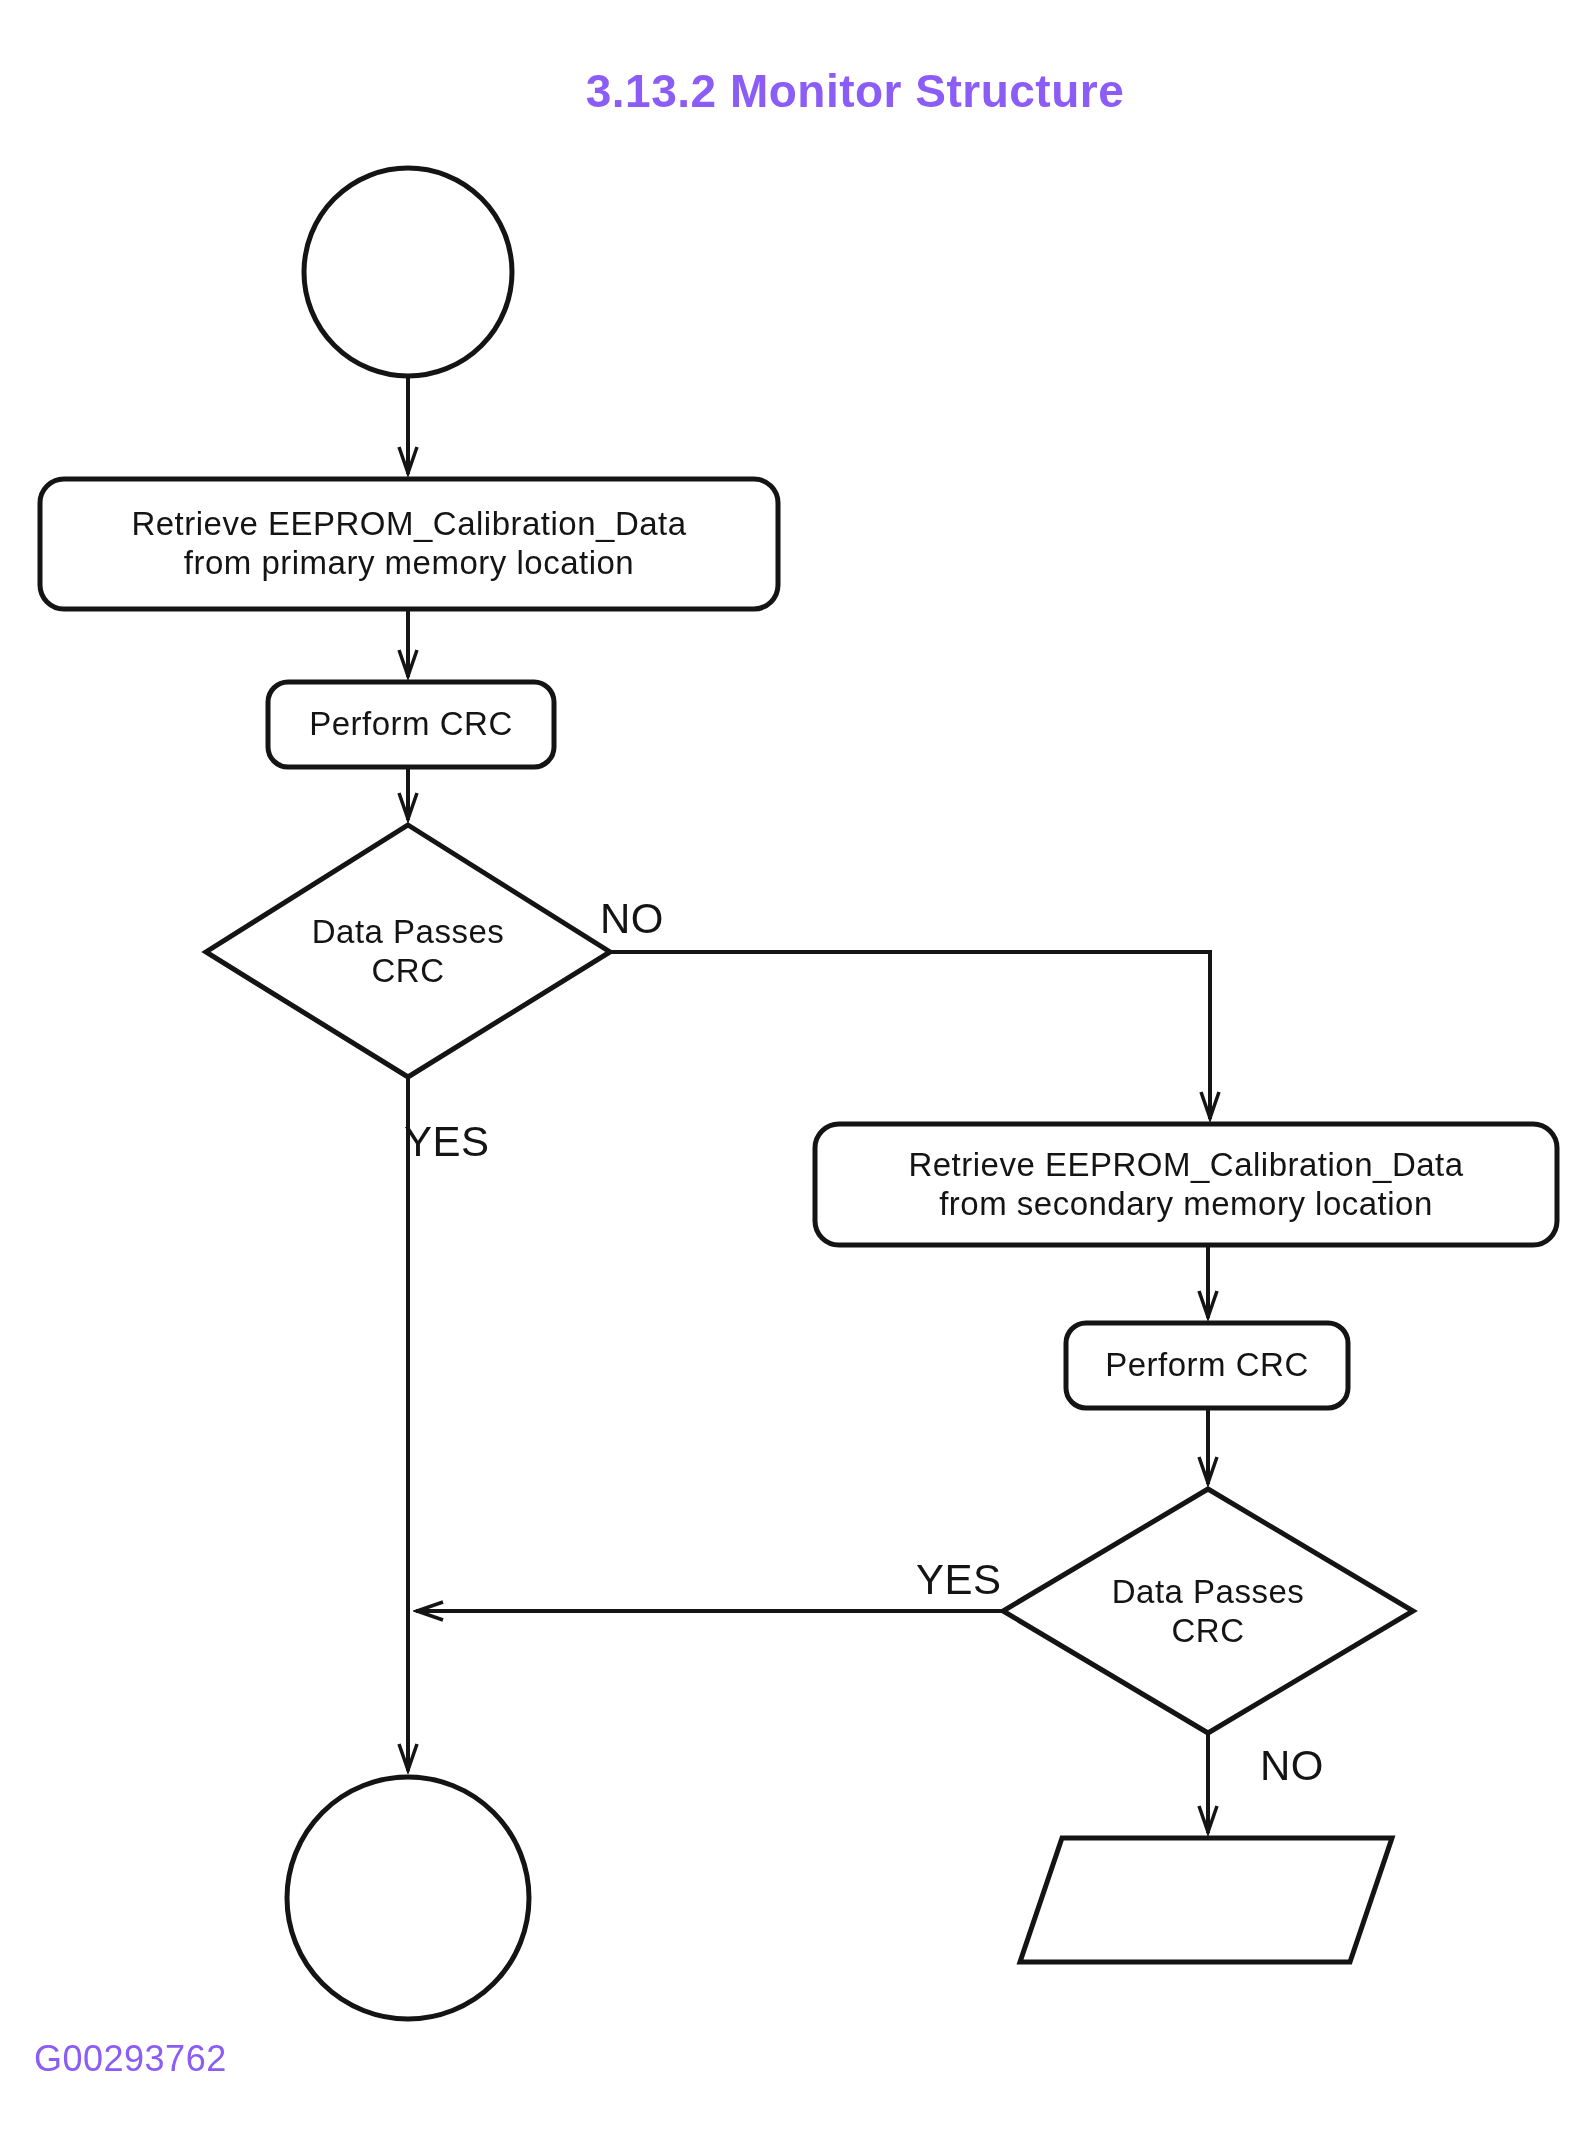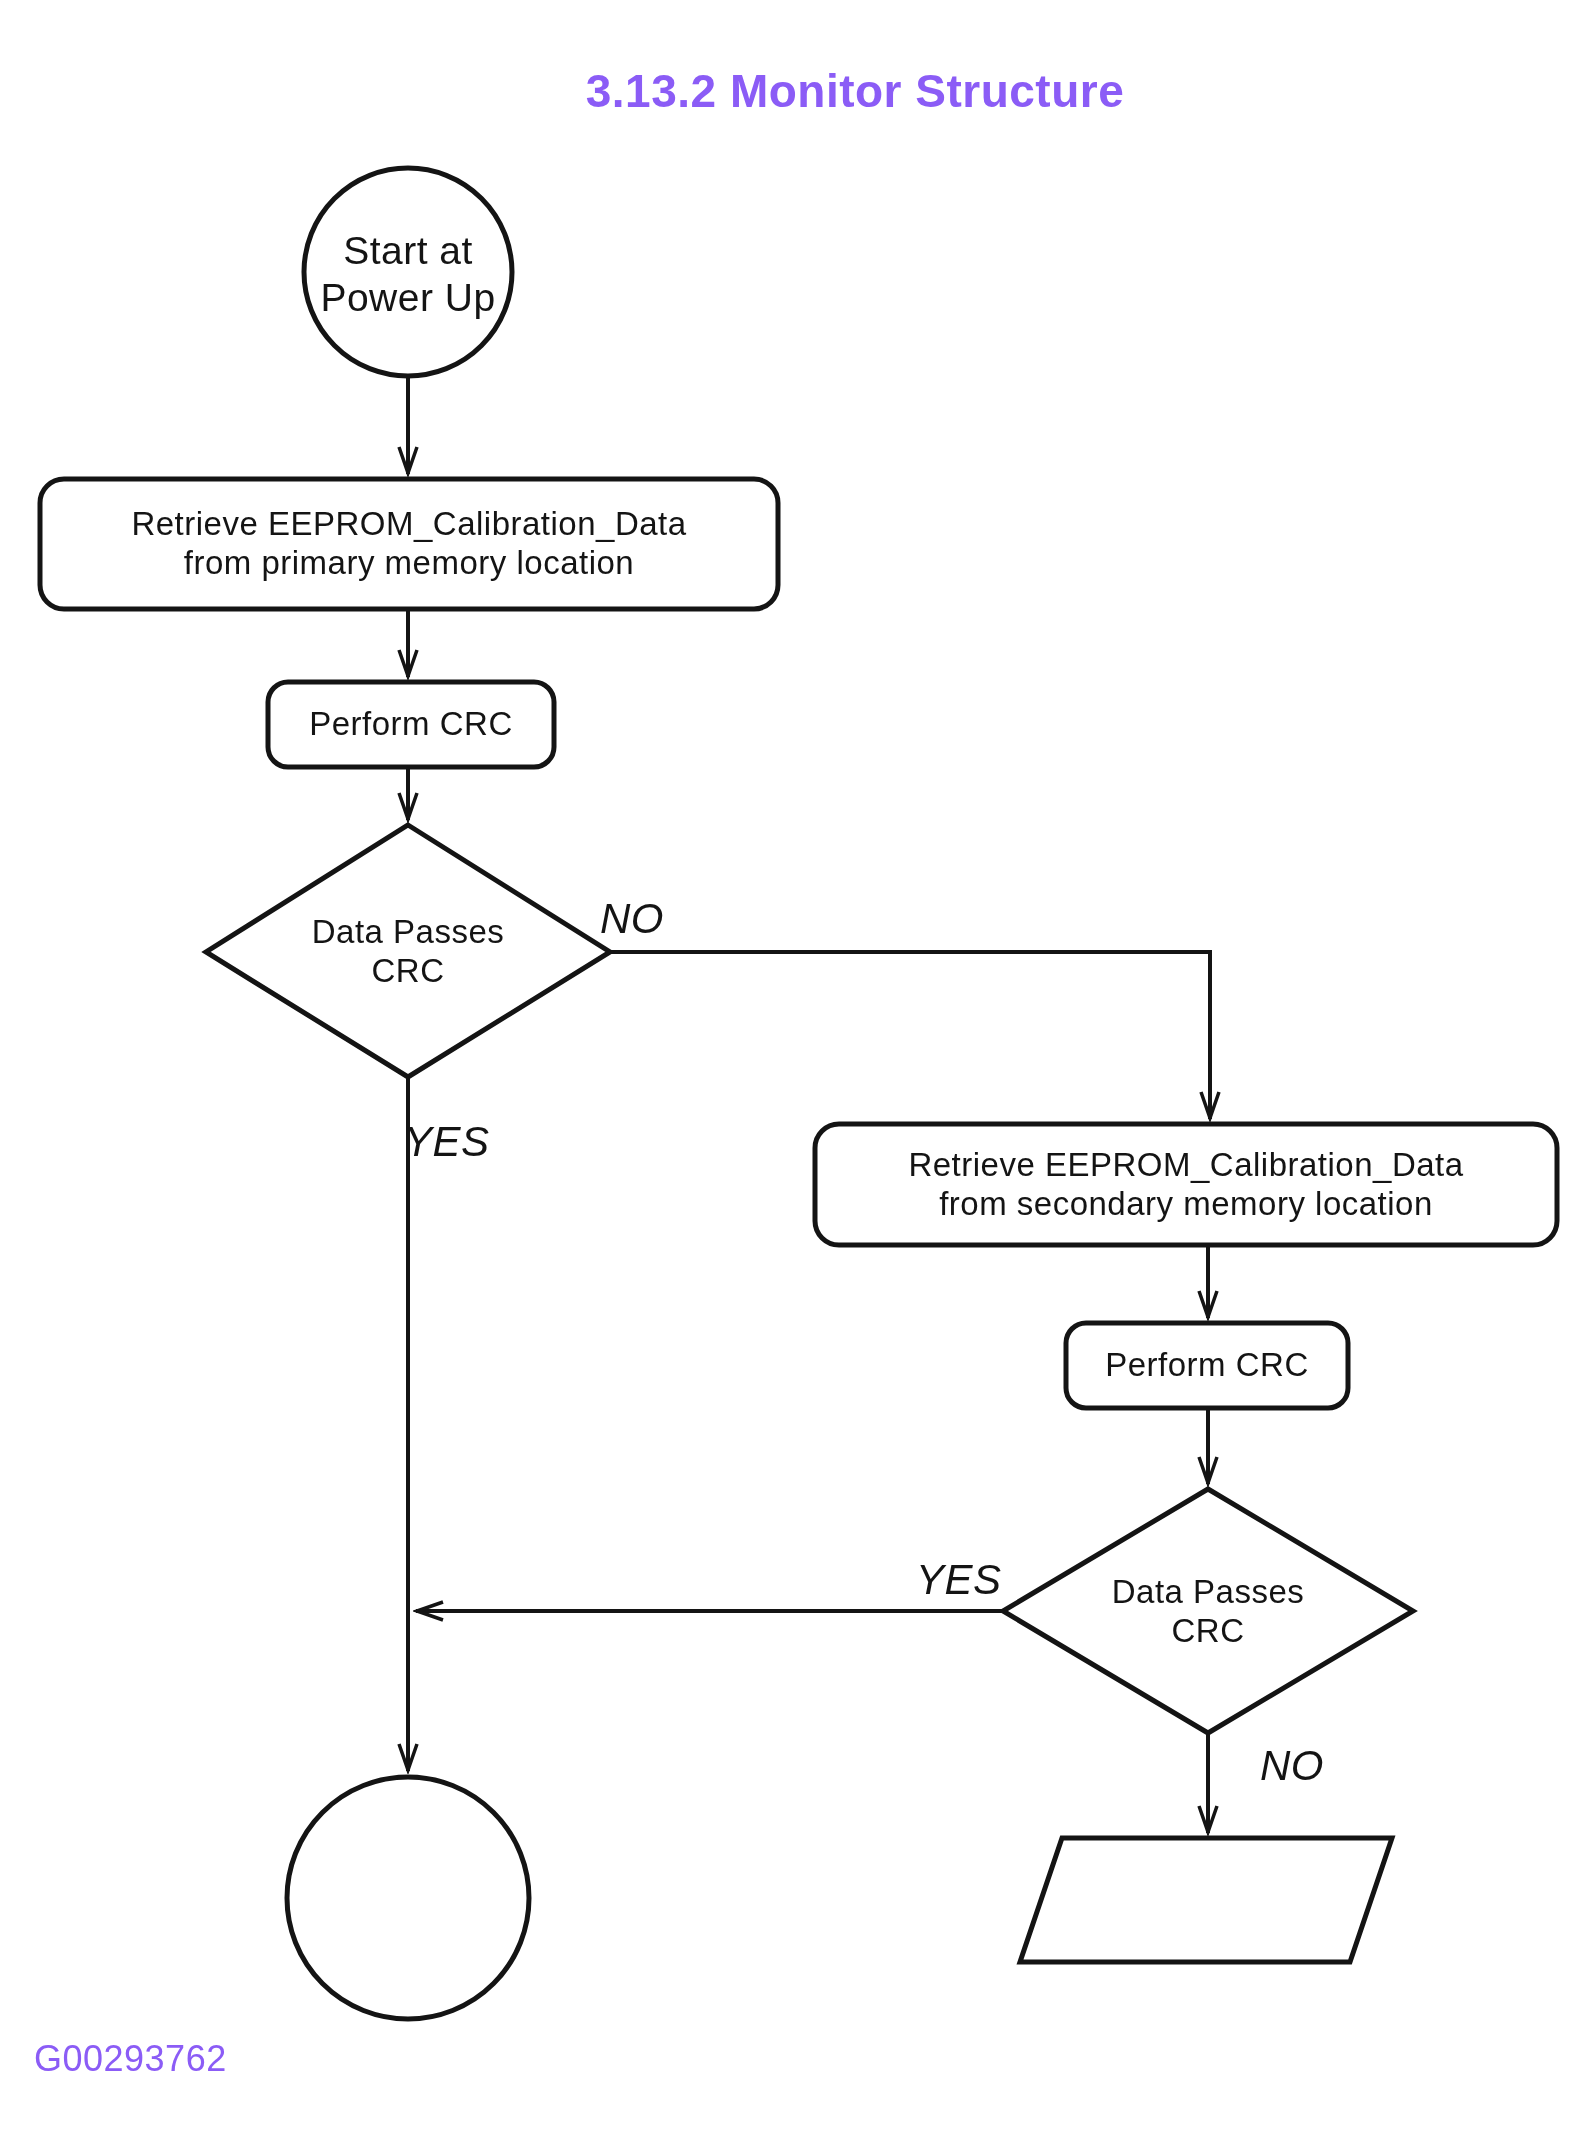--- a/index.html
+++ b/index.html
@@ -29,21 +29,20 @@
     color: #141414;
     line-height: 1.18;
     letter-spacing: 0.5px;
   }
 
   .label.edge {
     justify-content: flex-start;
     text-align: right;
     font-size: 42px;
     white-space: nowrap;
-    font-style: italic;
   }
 
   .node-text { font-size: 33px; }
 
   .title {
     position: absolute;
     text-align: center;
     font-size: 46px;
     font-weight: bold;
     letter-spacing: 0.5px;
@@ -96,22 +95,20 @@
     <rect class="shape" x="40" y="479" width="738" height="130" rx="24" ry="24"></rect>
     <rect class="shape" x="268" y="682" width="286" height="85" rx="20" ry="20"></rect>
     <polygon class="shape" points="408,825 610,952 408,1077 206,952"></polygon>
     <rect class="shape" x="815" y="1124" width="742" height="121" rx="24" ry="24"></rect>
     <rect class="shape" x="1066" y="1323" width="282" height="85" rx="20" ry="20"></rect>
     <polygon class="shape" points="1208,1489 1413,1611 1208,1733 1003,1611"></polygon>
     <circle class="shape" cx="408" cy="1898" r="121"></circle>
     <polygon class="shape" points="1062,1838 1392,1838 1350,1962 1020,1962"></polygon>
   </svg>
 
-  <div class="label node-text" style="left:298px; top:227px; width:220px; height:95px; font-size:39px;">Start at
-Power Up</div>
 
   <div class="label node-text" style="left:40px; top:479px; width:738px; height:130px;">Retrieve EEPROM_Calibration_Data
 from primary memory location</div>
 
   <div class="label node-text" style="left:268px; top:682px; width:286px; height:85px;">Perform CRC</div>
 
   <div class="label node-text" style="left:258px; top:898px; width:300px; height:108px;">Data Passes
 CRC</div>
 
   <div class="label node-text" style="left:815px; top:1124px; width:742px; height:121px;">Retrieve EEPROM_Calibration_Data

